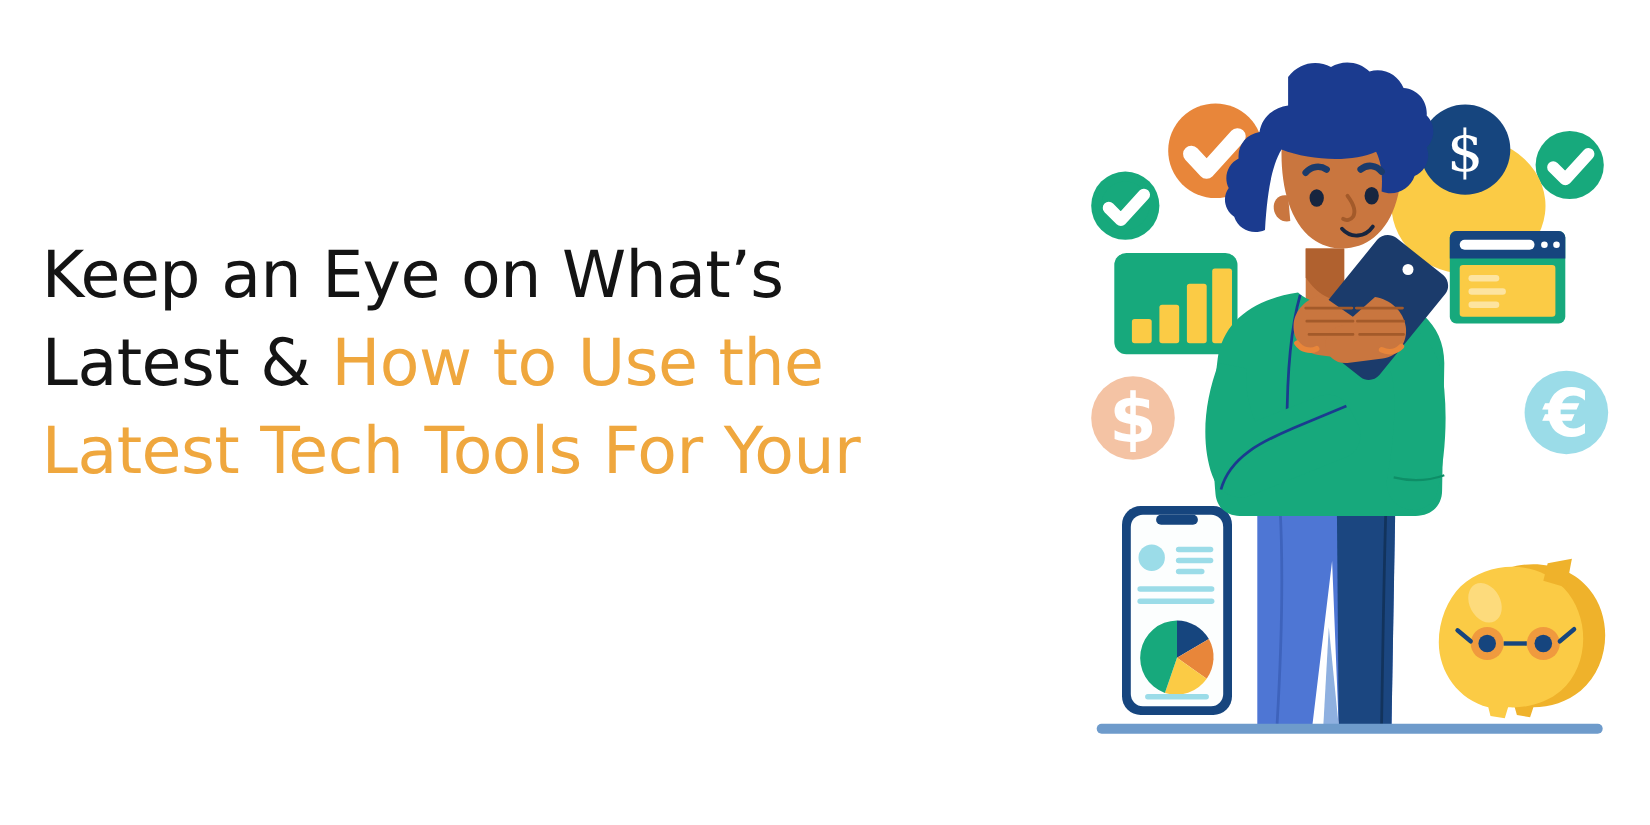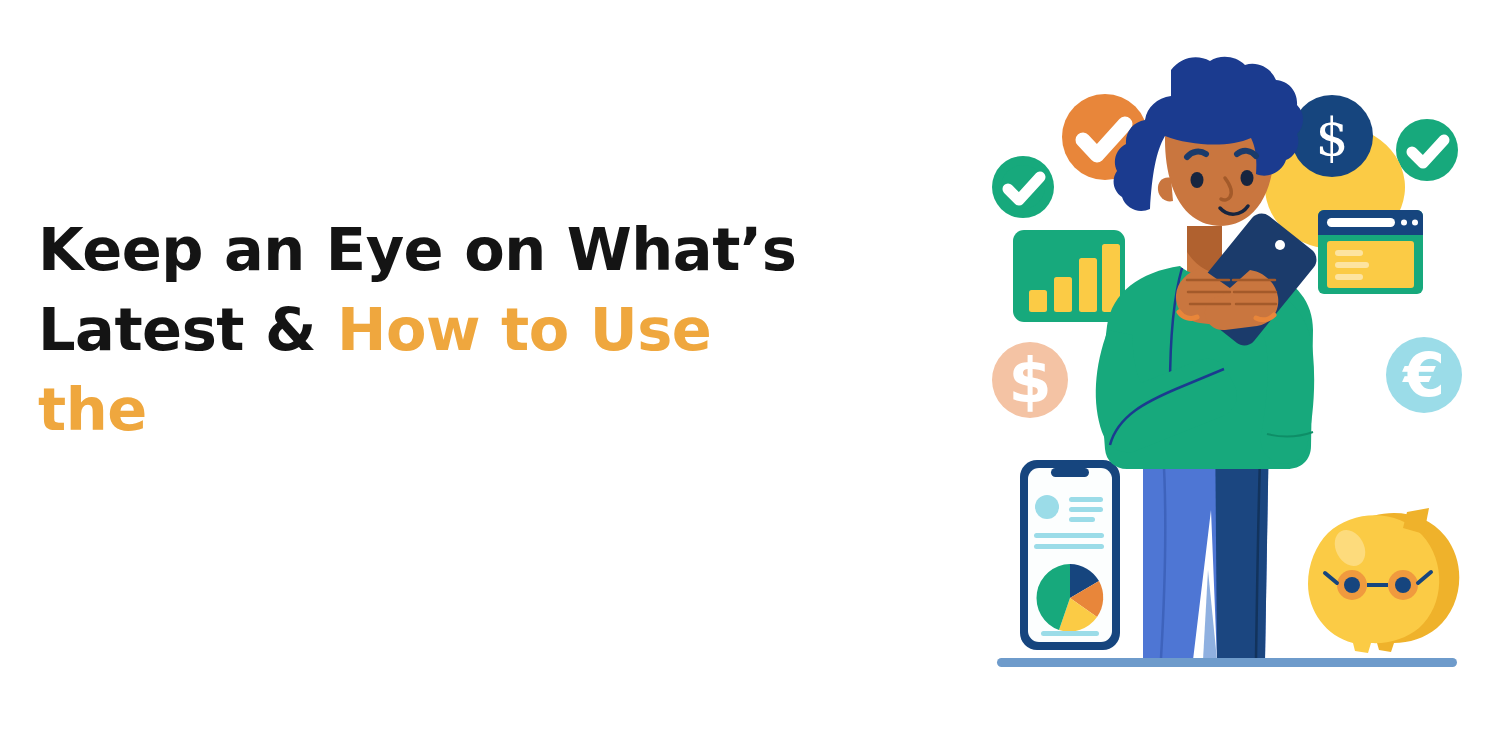--- a/index.html
+++ b/index.html
@@ -23,21 +23,21 @@
   
   .headline-block {
     position: absolute;
     left: 38px;
     top: 210px;
     width: 790px;
   }
 
   .headline {
     font-family: "DejaVu Sans", "Liberation Sans", sans-serif;
-    font-weight: 700;
+    font-weight: 400;
     font-size: 59px;
     line-height: 80px;
     letter-spacing: -0.5px;
     color: #141414;
     word-spacing: 1px;
   }
 
   .headline .accent { color: #EFA73E; }
 
   
@@ -51,21 +51,21 @@
 
   .illo-svg { display: block; width: 520px; height: 690px; }
 </style>
 </head>
 <body>
 
 <div class="banner">
 
   <div class="headline-block">
     <h1 class="headline"><span>Keep an Eye on What’s</span><br><span>Latest &amp;</span>
-      <span class="accent">How to Use the</span><br><br></h1>
+      <span class="accent">How to Use the</span><br><span class="accent">Latest Tech Tools For Your</span><br></h1>
   </div>
 
   <div class="illustration">
     <svg class="illo-svg" viewBox="0 0 520 690" xmlns="http://www.w3.org/2000/svg">
 
       <g>
         <path d="M228 44 c12,-9 30,-8 39,3 c9,10 8,26 -2,35 c-4,4 -9,6 -14,7 l2,8 -7,-1 -2,-7 -10,0 -1,7 -7,-1 1,-7 c-11,-5 -17,-17 -15,-29 c1,-7 5,-12 10,-15 z" fill="#FBCB45"></path>
         <circle cx="227" cy="90" r="3.5" fill="#C9763F"></circle>
         <circle cx="243" cy="94" r="3.5" fill="#C9763F"></circle>
         <circle cx="262" cy="90" r="3.5" fill="#C9763F"></circle>

